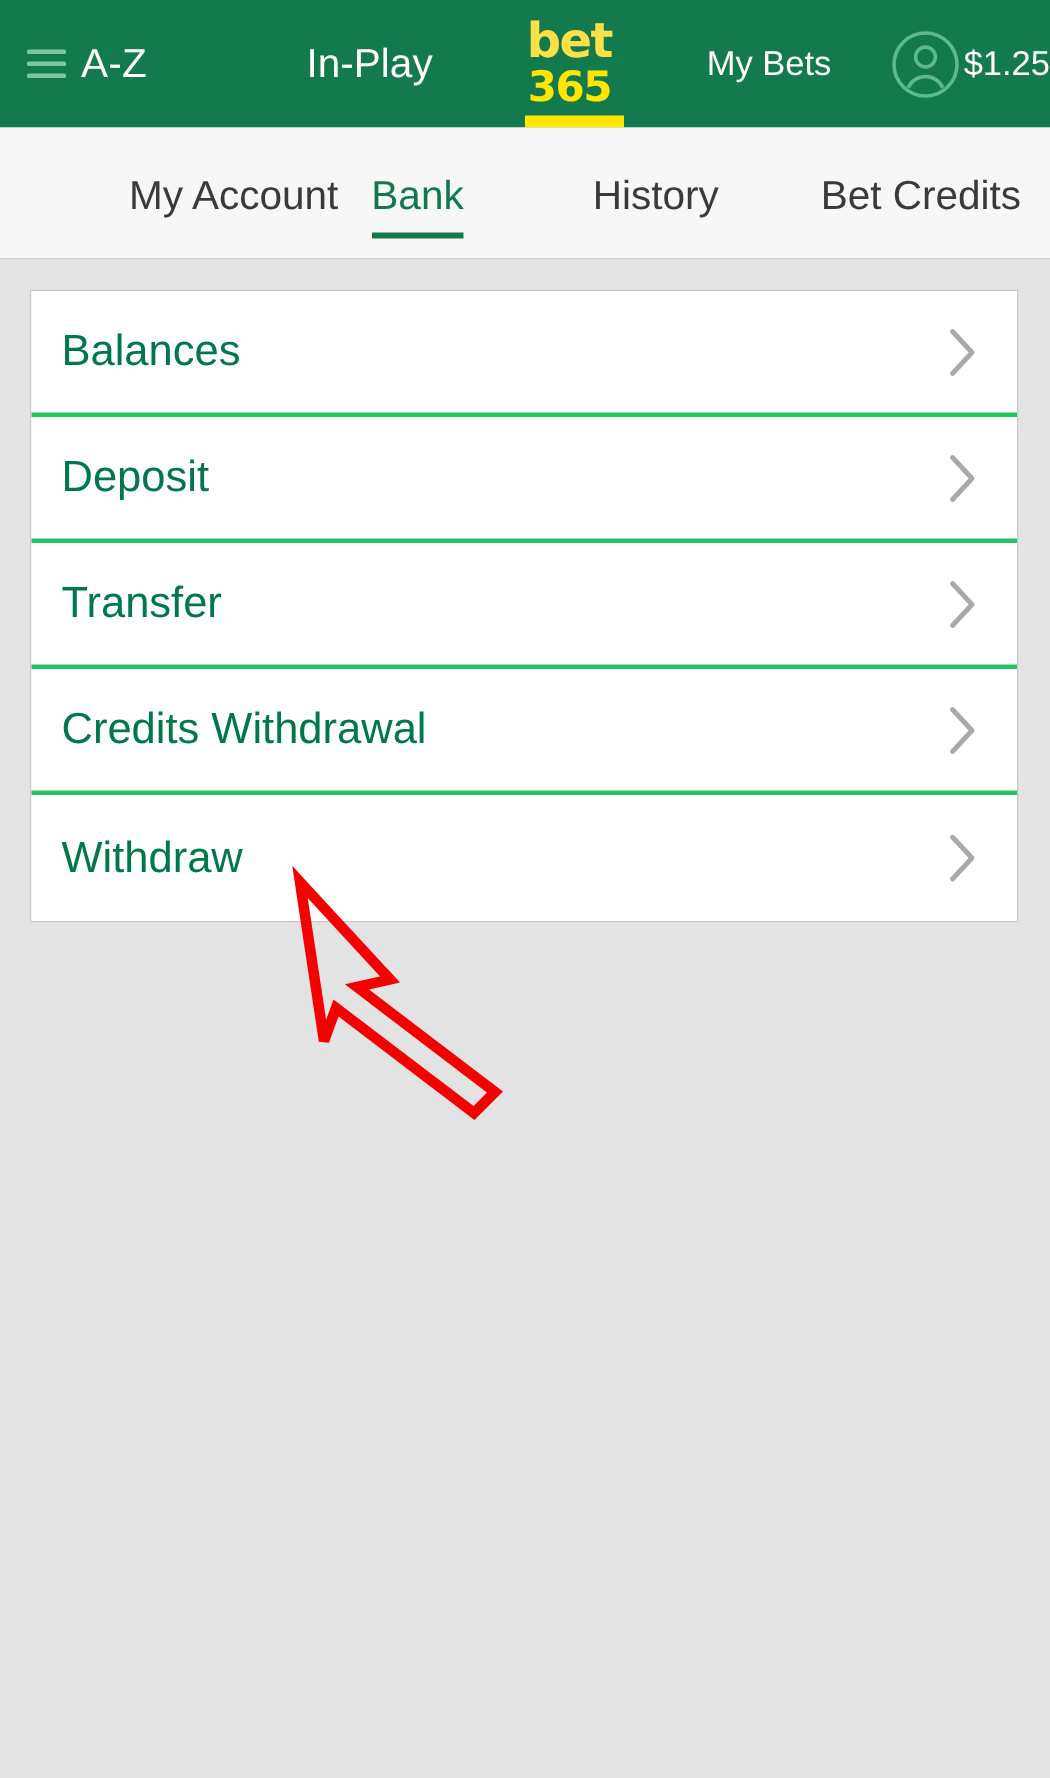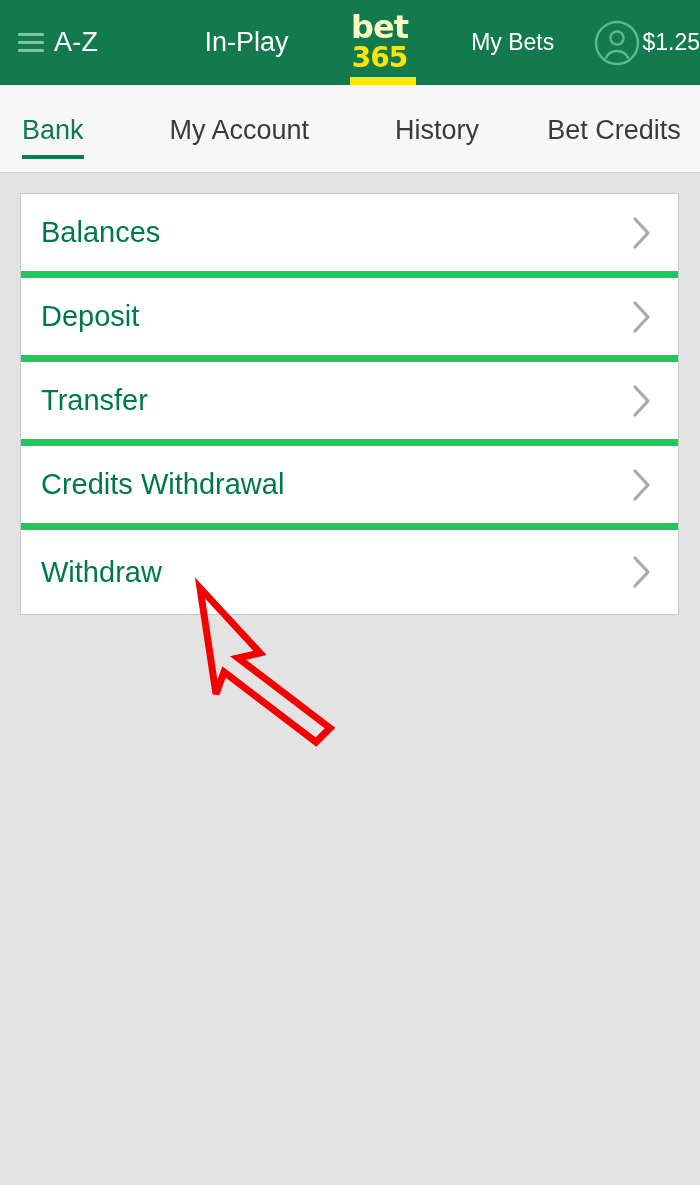--- a/index.html
+++ b/index.html
@@ -50,21 +50,21 @@
   }
   .logo-wrap {
     width:110px;
     display:flex; flex-direction:column; align-items:center;
     position:relative;
     height:85px; justify-content:center;
   }
   .logo-bet {
     font-family:"DejaVu Sans", sans-serif;
     font-weight:bold; font-size:32px; line-height:30px;
-    color:#fef9c3; letter-spacing:-1px;
+    color:#fde047; letter-spacing:-1px;
   }
   .logo-365 {
     font-family:"DejaVu Sans", sans-serif;
     font-weight:bold; font-size:28px; line-height:32px;
     color:#ffe500; letter-spacing:-1px;
   }
   .logo-bar {
     position:absolute;
     bottom:0; left:22px;
     width:66px; height:8px;
@@ -122,21 +122,21 @@
     left:20px; top:193px;
     width:659px;
     background:#ffffff;
     border:1px solid #c9c9c9;
   }
   .row {
     position:relative;
     height:84px;
     display:flex;
     align-items:center;
-    border-bottom:7px solid #22c55e;
+    border-bottom:3px solid #22c55e;
     background:#ffffff;
     cursor:pointer;
   }
   .row:last-child { border-bottom:none; }
   .row-label {
     margin-left:20px;
     font-size:29px;
     color:#00794a;
   }
   .chev {
@@ -188,25 +188,25 @@
       <svg class="avatar" width="46" height="46" viewBox="0 0 46 46">
         <circle cx="23" cy="23" r="21" fill="none" stroke="#5fb98f" stroke-width="2.4"></circle>
         <circle cx="23" cy="18" r="6.6" fill="none" stroke="#5fb98f" stroke-width="2.4"></circle>
         <path d="M11.5 38.5 A12.6 12.6 0 0 1 34.5 38.5" fill="none" stroke="#5fb98f" stroke-width="2.4"></path>
       </svg>
       <span class="balance">$1.25</span>
     </div>
   </div>
 
   <div class="tabbar">
+    <div class="tab t-account">
+      <span>My Account</span>
+    </div>
     <div class="tab t-bank active">
       <span>Bank</span>
-    </div>
-    <div class="tab t-account">
-      <span>My Account</span>
     </div>
     <div class="tab t-history">
       <span>History</span>
     </div>
     <div class="tab t-credits">
       <span>Bet Credits</span>
     </div>
   </div>
 
   <div class="card">

